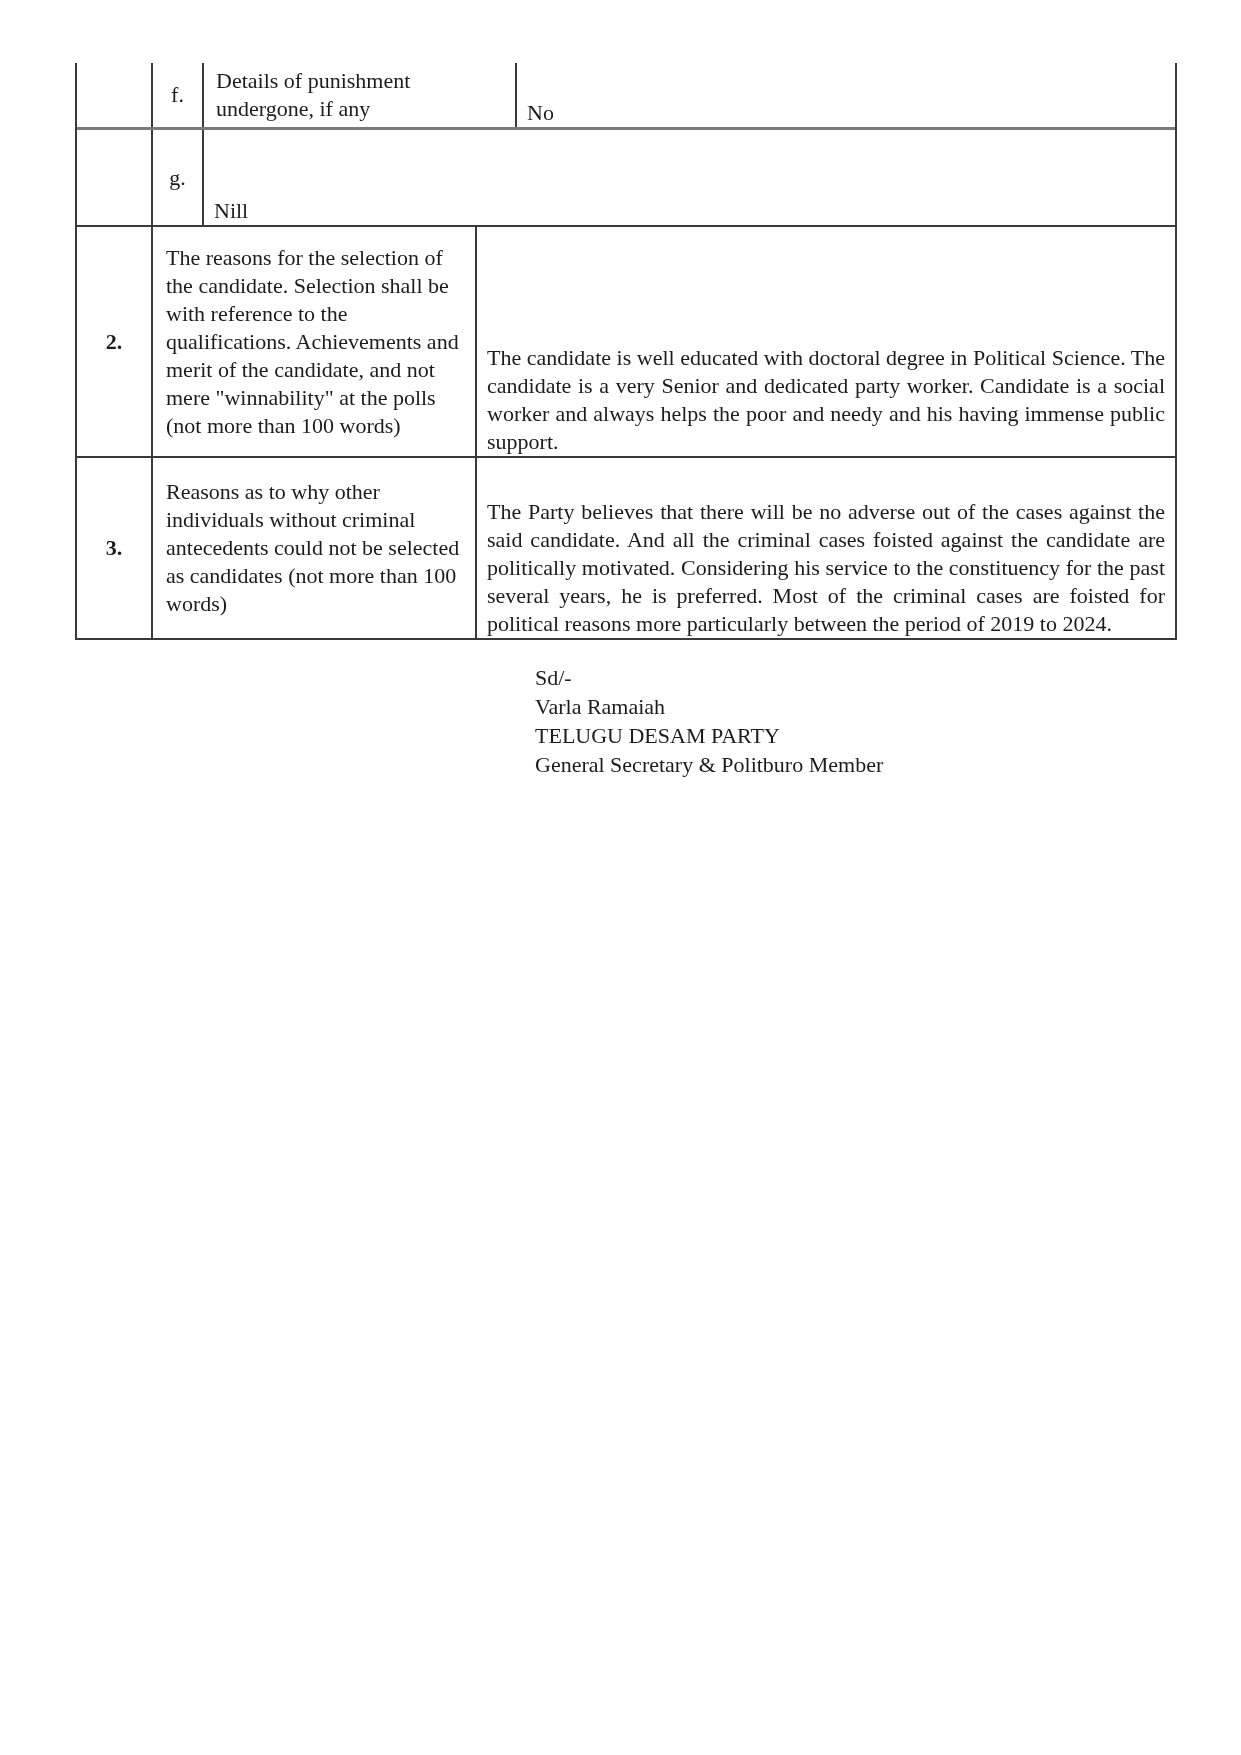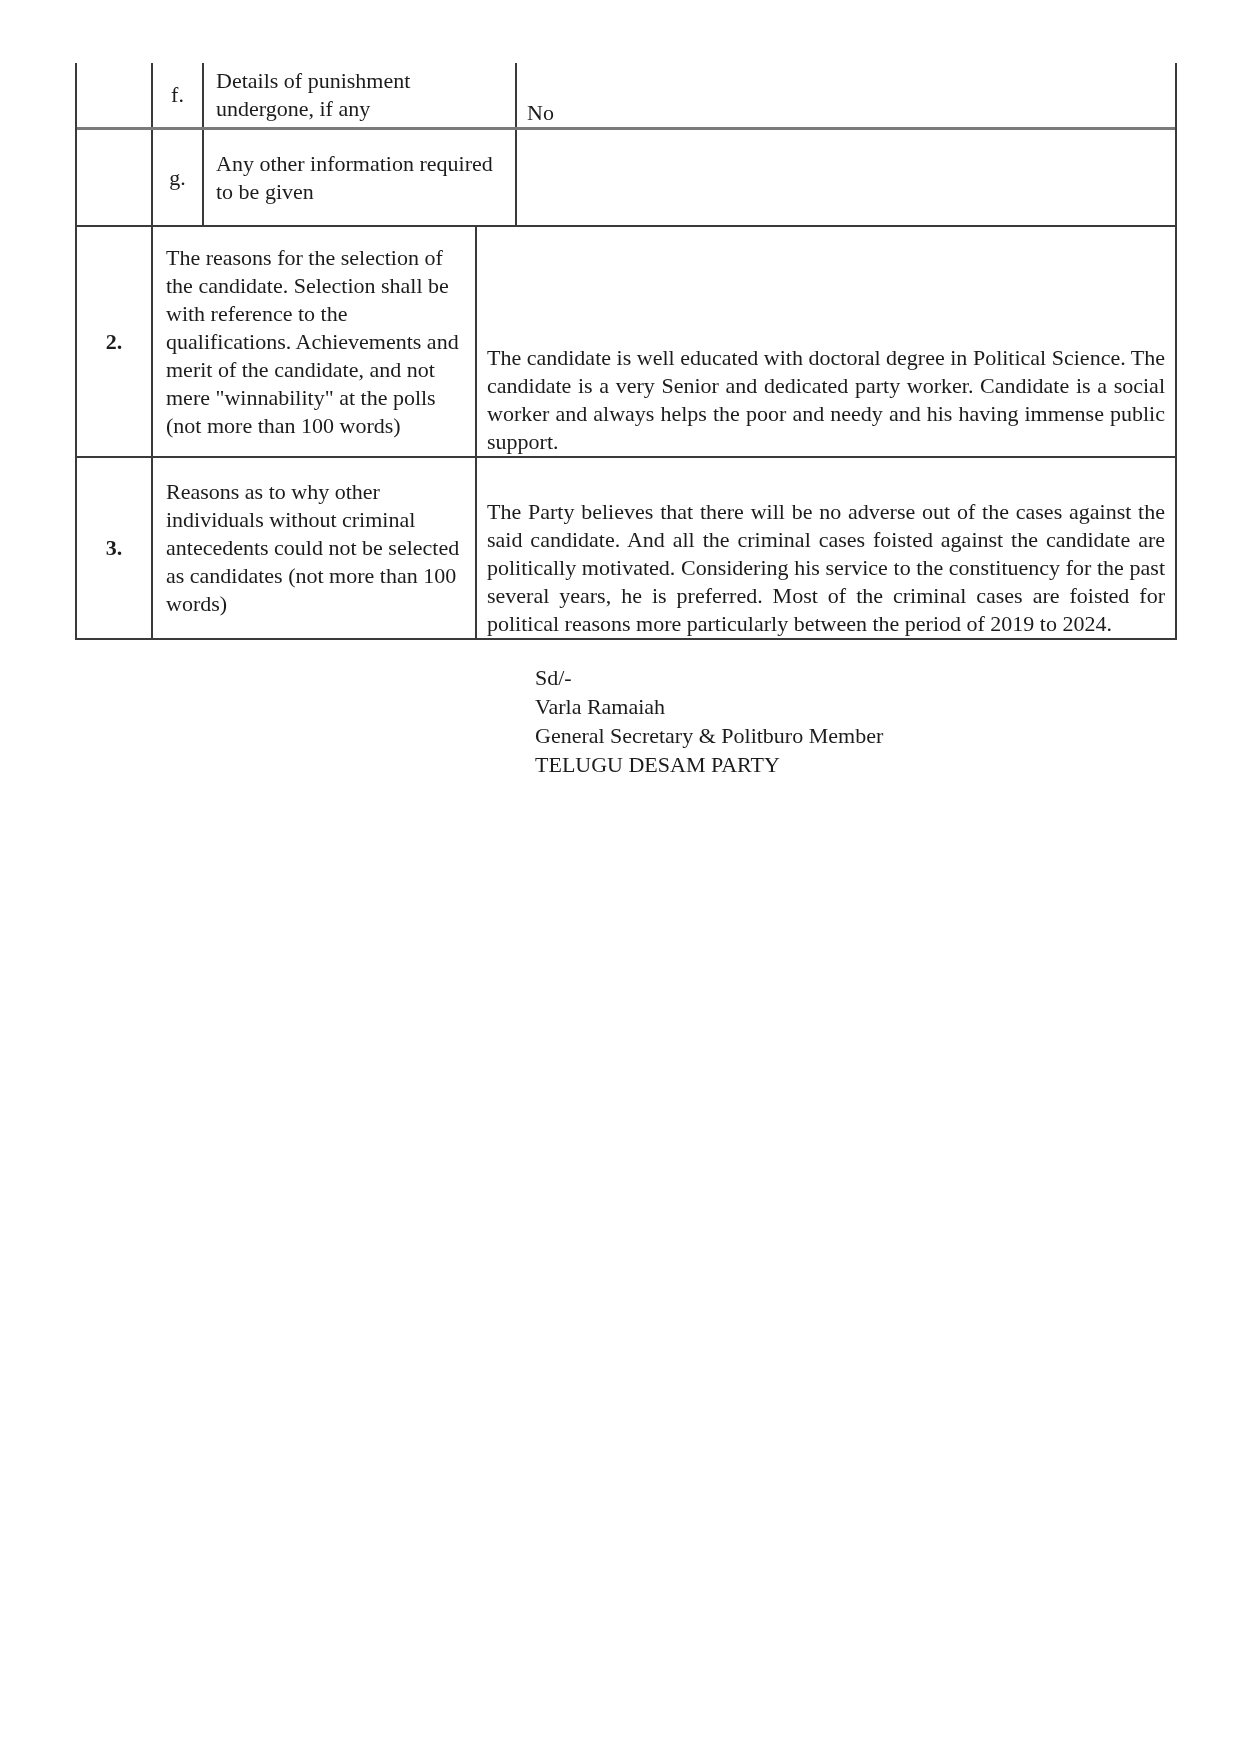--- a/index.html
+++ b/index.html
@@ -77,22 +77,22 @@
       </div>
     </div>
 
     <div class="trow row-g">
       <div class="c-sn">
         <span></span>
       </div>
       <div class="c-lt">
         <span>g.</span>
       </div>
-      <div class="c-ds">
-        <span>Any other information required to be given</span>
+      <div class="c-vl">
+        <span>Nill</span>
       </div>
     </div>
 
     <div class="trow row-2">
       <div class="c-sn">
         <span>2.</span>
       </div>
       <div class="c-dsm">
         <span>The reasons for the selection of the candidate. Selection shall be with reference to the qualifications. Achievements and merit of the candidate, and not mere "winnability" at the polls (not more than 100 words)</span>
       </div>
@@ -111,17 +111,17 @@
       <div class="c-vl justified">
         <span>The Party believes that there will be no adverse out of the cases against the said candidate. And all the criminal cases foisted against the candidate are politically motivated. Considering his service to the constituency for the past several years, he is preferred. Most of the criminal cases are foisted for political reasons more particularly between the period of 2019 to 2024.</span>
       </div>
     </div>
 
   </div>
 
   <div class="signature">
     <div>Sd/-</div>
     <div class="name">Varla Ramaiah</div>
+    <div>TELUGU DESAM PARTY</div>
     <div>General Secretary &amp; Politburo Member</div>
-    <div>TELUGU DESAM PARTY</div>
   </div>
 
 </div>
 
 </body></html>

